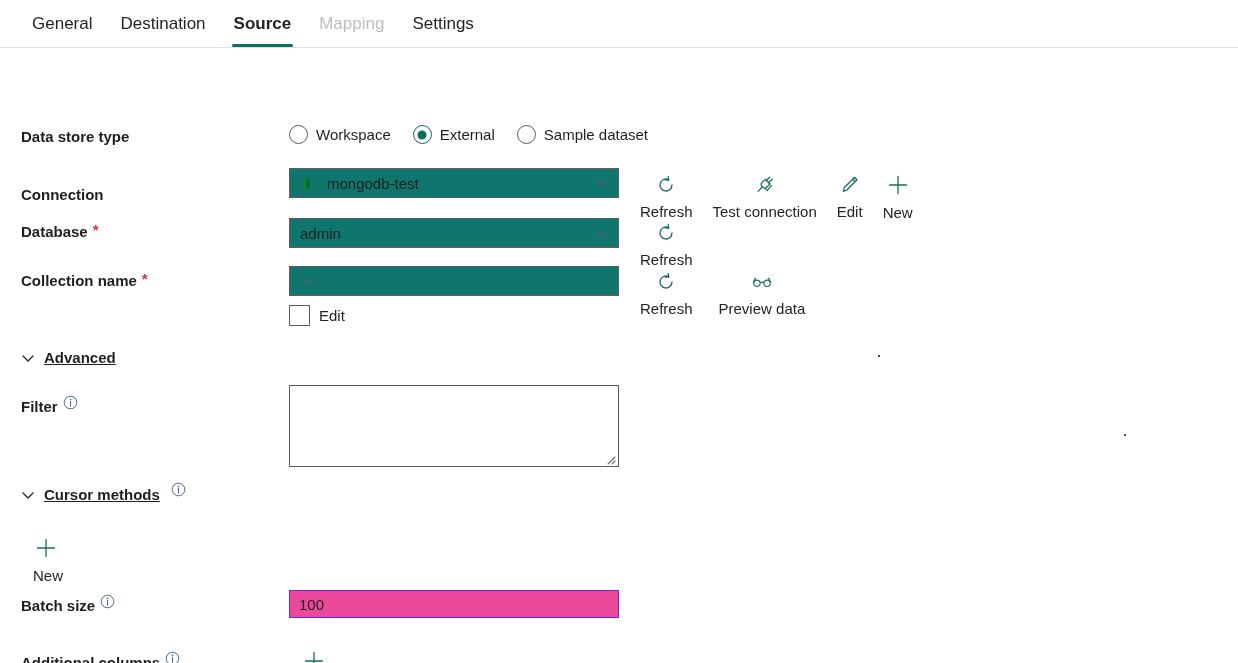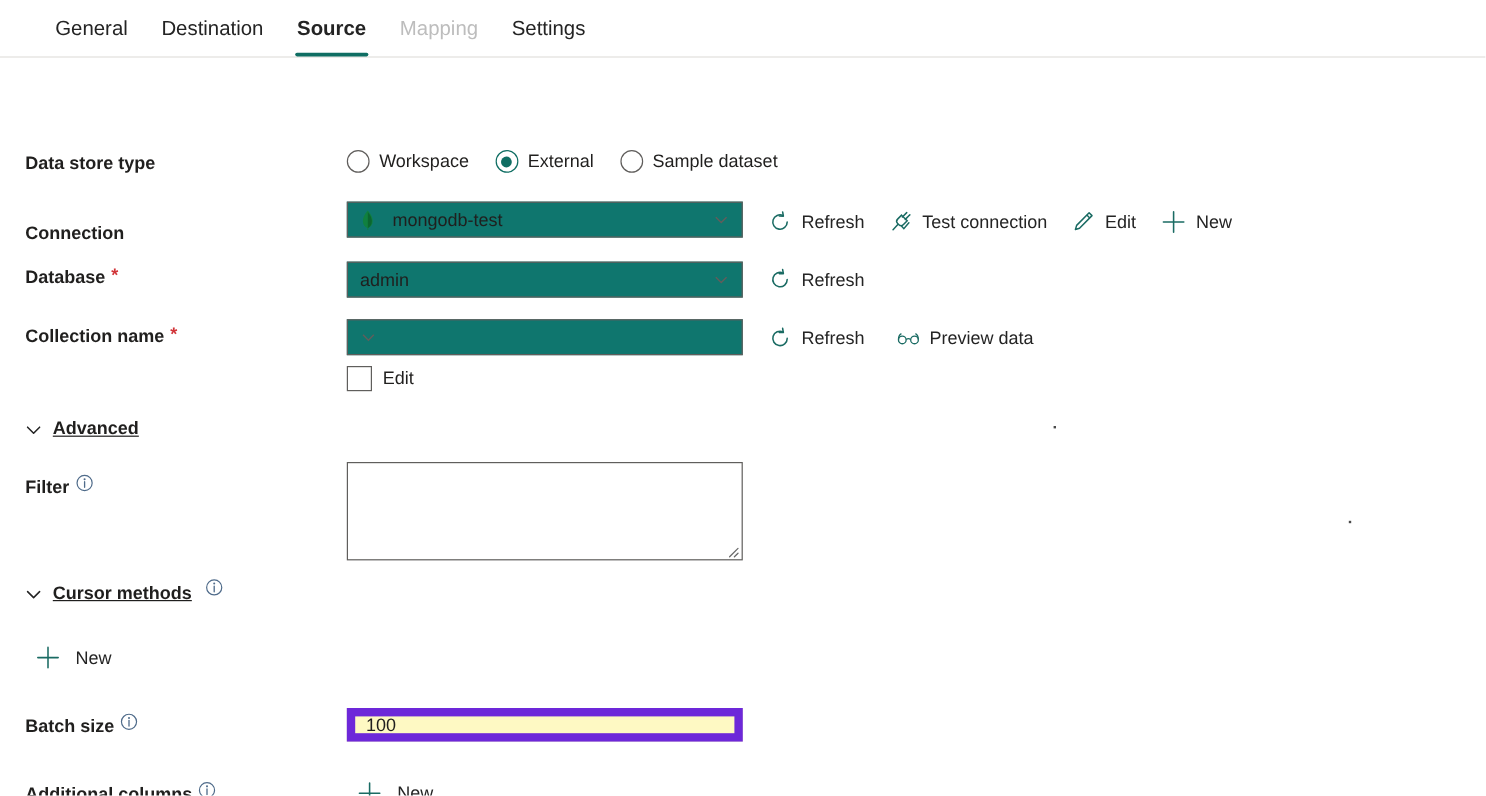--- a/index.html
+++ b/index.html
@@ -9,21 +9,21 @@
     background: #ffffff;
     font-family: "Liberation Sans", sans-serif;
     color: #201f1e;
     overflow: hidden;
   }
 
   
   .tabbar {
     position: relative;
     height: 48px;
-    padding: 0 0 0 32px;
+    padding: 0 0 0 18px;
     display: flex;
     align-items: flex-start;
     gap: 0;
   }
   .tabbar::after {
     content: "";
     position: absolute;
     left: 0; right: 0; bottom: 0;
     height: 1px;
     background: #e1dfdd;
@@ -89,22 +89,22 @@
     color: #201f1e;
     cursor: pointer;
   }
   .dropdown .val { flex: 1; white-space: nowrap; overflow: hidden; }
   .dropdown .chev { width: 14px; height: 14px; flex: 0 0 auto; margin-right: 4px; }
   .leaf { width: 13px; height: 17px; margin-right: 14px; flex: 0 0 auto; }
 
   .textbox {
     width: 330px;
     height: 28px;
-    border: 7px solid #6d28d9;
-    background: #fef9c3;
+    border: 1px solid #6d28d9;
+    background: #ec4899;
     font-size: 15px;
     color: #201f1e;
     padding: 0 9px;
     display: flex;
     align-items: center;
     font-family: "Liberation Sans", sans-serif;
   }
 
   .textarea-box {
     width: 330px;
@@ -132,21 +132,21 @@
   }
 
   
   .checkrow { display: flex; align-items: center; gap: 9px; cursor: pointer; font-size: 15px; }
   .checkbox { width: 21px; height: 21px; border: 1.4px solid #605e5c; background: #fff; flex: 0 0 auto; }
 
   
   .cmds { display: flex; align-items: center; gap: 20px; }
   .cmd {
     display: flex; align-items: center; gap: 8px;
-    font-size: 15px; color: #242424; cursor: pointer; white-space: nowrap;
+    font-size: 15px; color: #242424; cursor: pointer; white-space: nowrap; flex-direction: column;
   }
   .cmd .ic { width: 20px; height: 20px; flex: 0 0 auto; display: block; }
   .cmd.newbtn .ic { width: 22px; height: 22px; }
 
   
   .section {
     position: absolute;
     left: 21px;
     display: flex; align-items: center; gap: 9px;
     font-size: 15px; font-weight: 700; color: #201f1e;

